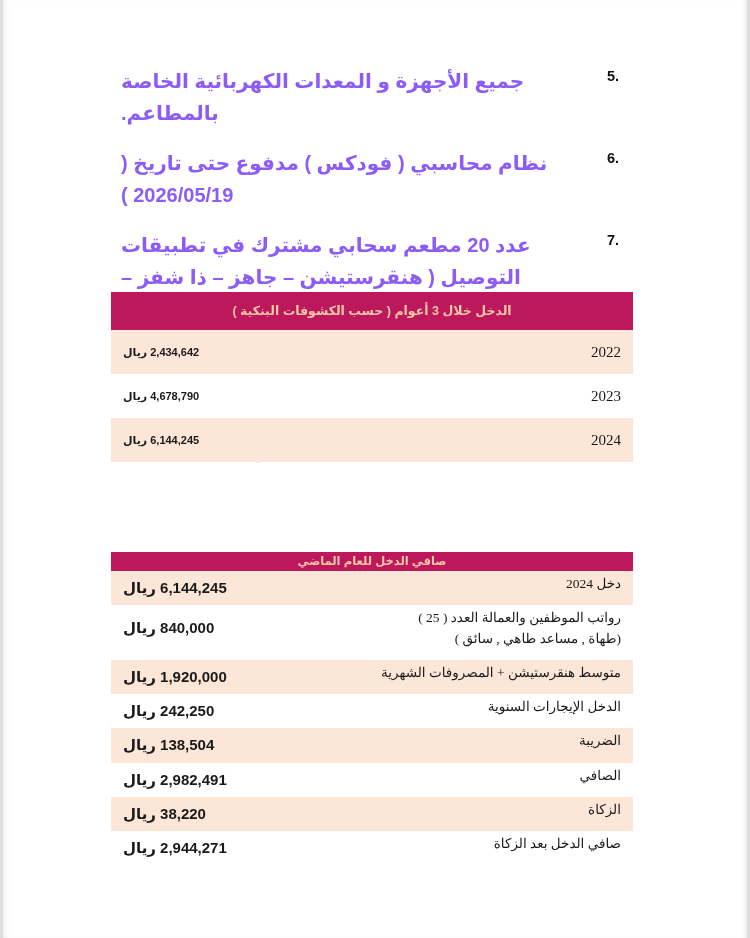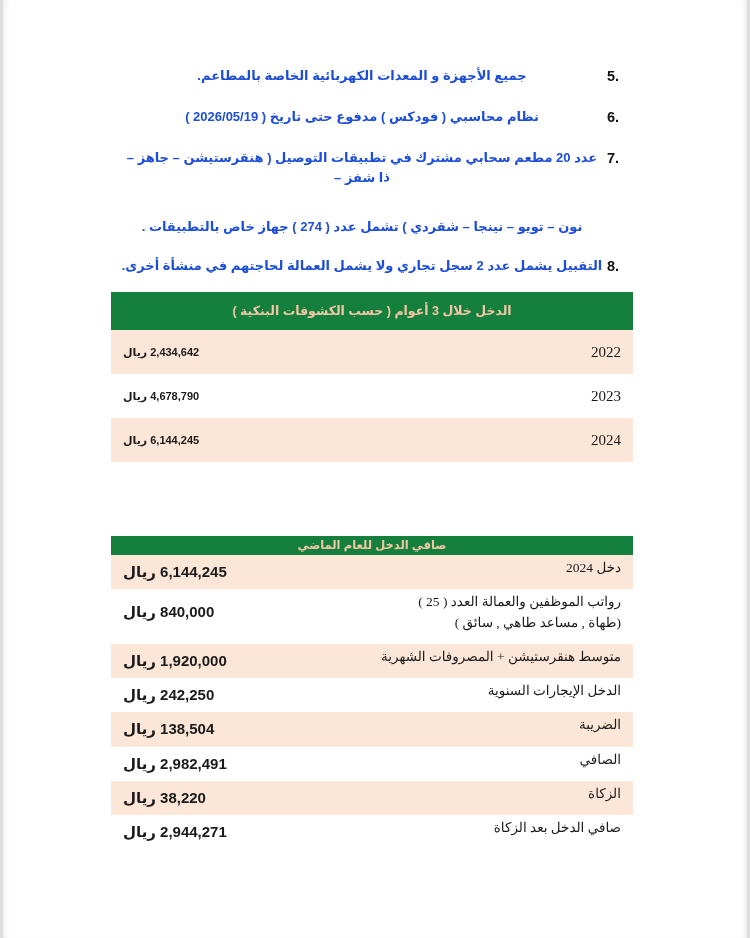--- a/index.html
+++ b/index.html
@@ -50,25 +50,25 @@
     font-size: 14.5px;
     font-weight: bold;
     color: #111111;
     line-height: 1.5;
     padding-left: 4px;
     box-sizing: border-box;
     unicode-bidi: plaintext;
   }
   .li-body {
     flex: 1 1 auto;
-    text-align: center;
-    font-family: "Liberation Sans", "DejaVu Sans", sans-serif;
-    font-size: 13px;
-    font-weight: bold;
-    color: #1d4ed8;
+    text-align: left;
+    font-family: "Liberation Sans", "DejaVu Sans", sans-serif;
+    font-size: 20px;
+    font-weight: bold;
+    color: #8b5cf6;
     line-height: 1.58;
     direction: rtl;
   }
   .li-body .cont-line {
     display: block;
     margin-top: 28px;
   }
 
   
   .fin-table {
@@ -76,21 +76,21 @@
     border-collapse: collapse;
     table-layout: fixed;
     direction: rtl;
   }
   .fin-table td, .fin-table th {
     padding: 0;
     margin: 0;
     border: 0;
   }
   .tbl-header {
-    background: #15803d;
+    background: #be185d;
     color: #f3c7a6;
     text-align: center;
     font-family: "Liberation Sans", "DejaVu Sans", sans-serif;
     font-weight: bold;
     direction: rtl;
   }
   .cell-label {
     text-align: right;
     font-family: "Liberation Serif", "DejaVu Serif", serif;
     color: #1a1a1a;
@@ -127,21 +127,21 @@
   }
   #table-income-3y .cell-value {
     font-size: 11px;
     padding: 0 6px 0 12px;
     vertical-align: middle;
   }
   #table-income-3y .data-row { height: 44px; }
 
   
   #table-net-income {
-    top: 536px;
+    top: 552px;
     right: 114px;
     width: 522px;
   }
   #table-net-income .tbl-header {
     height: 19px;
     font-size: 11.5px;
     line-height: 19px;
     vertical-align: middle;
   }
   #table-net-income .cell-label {

